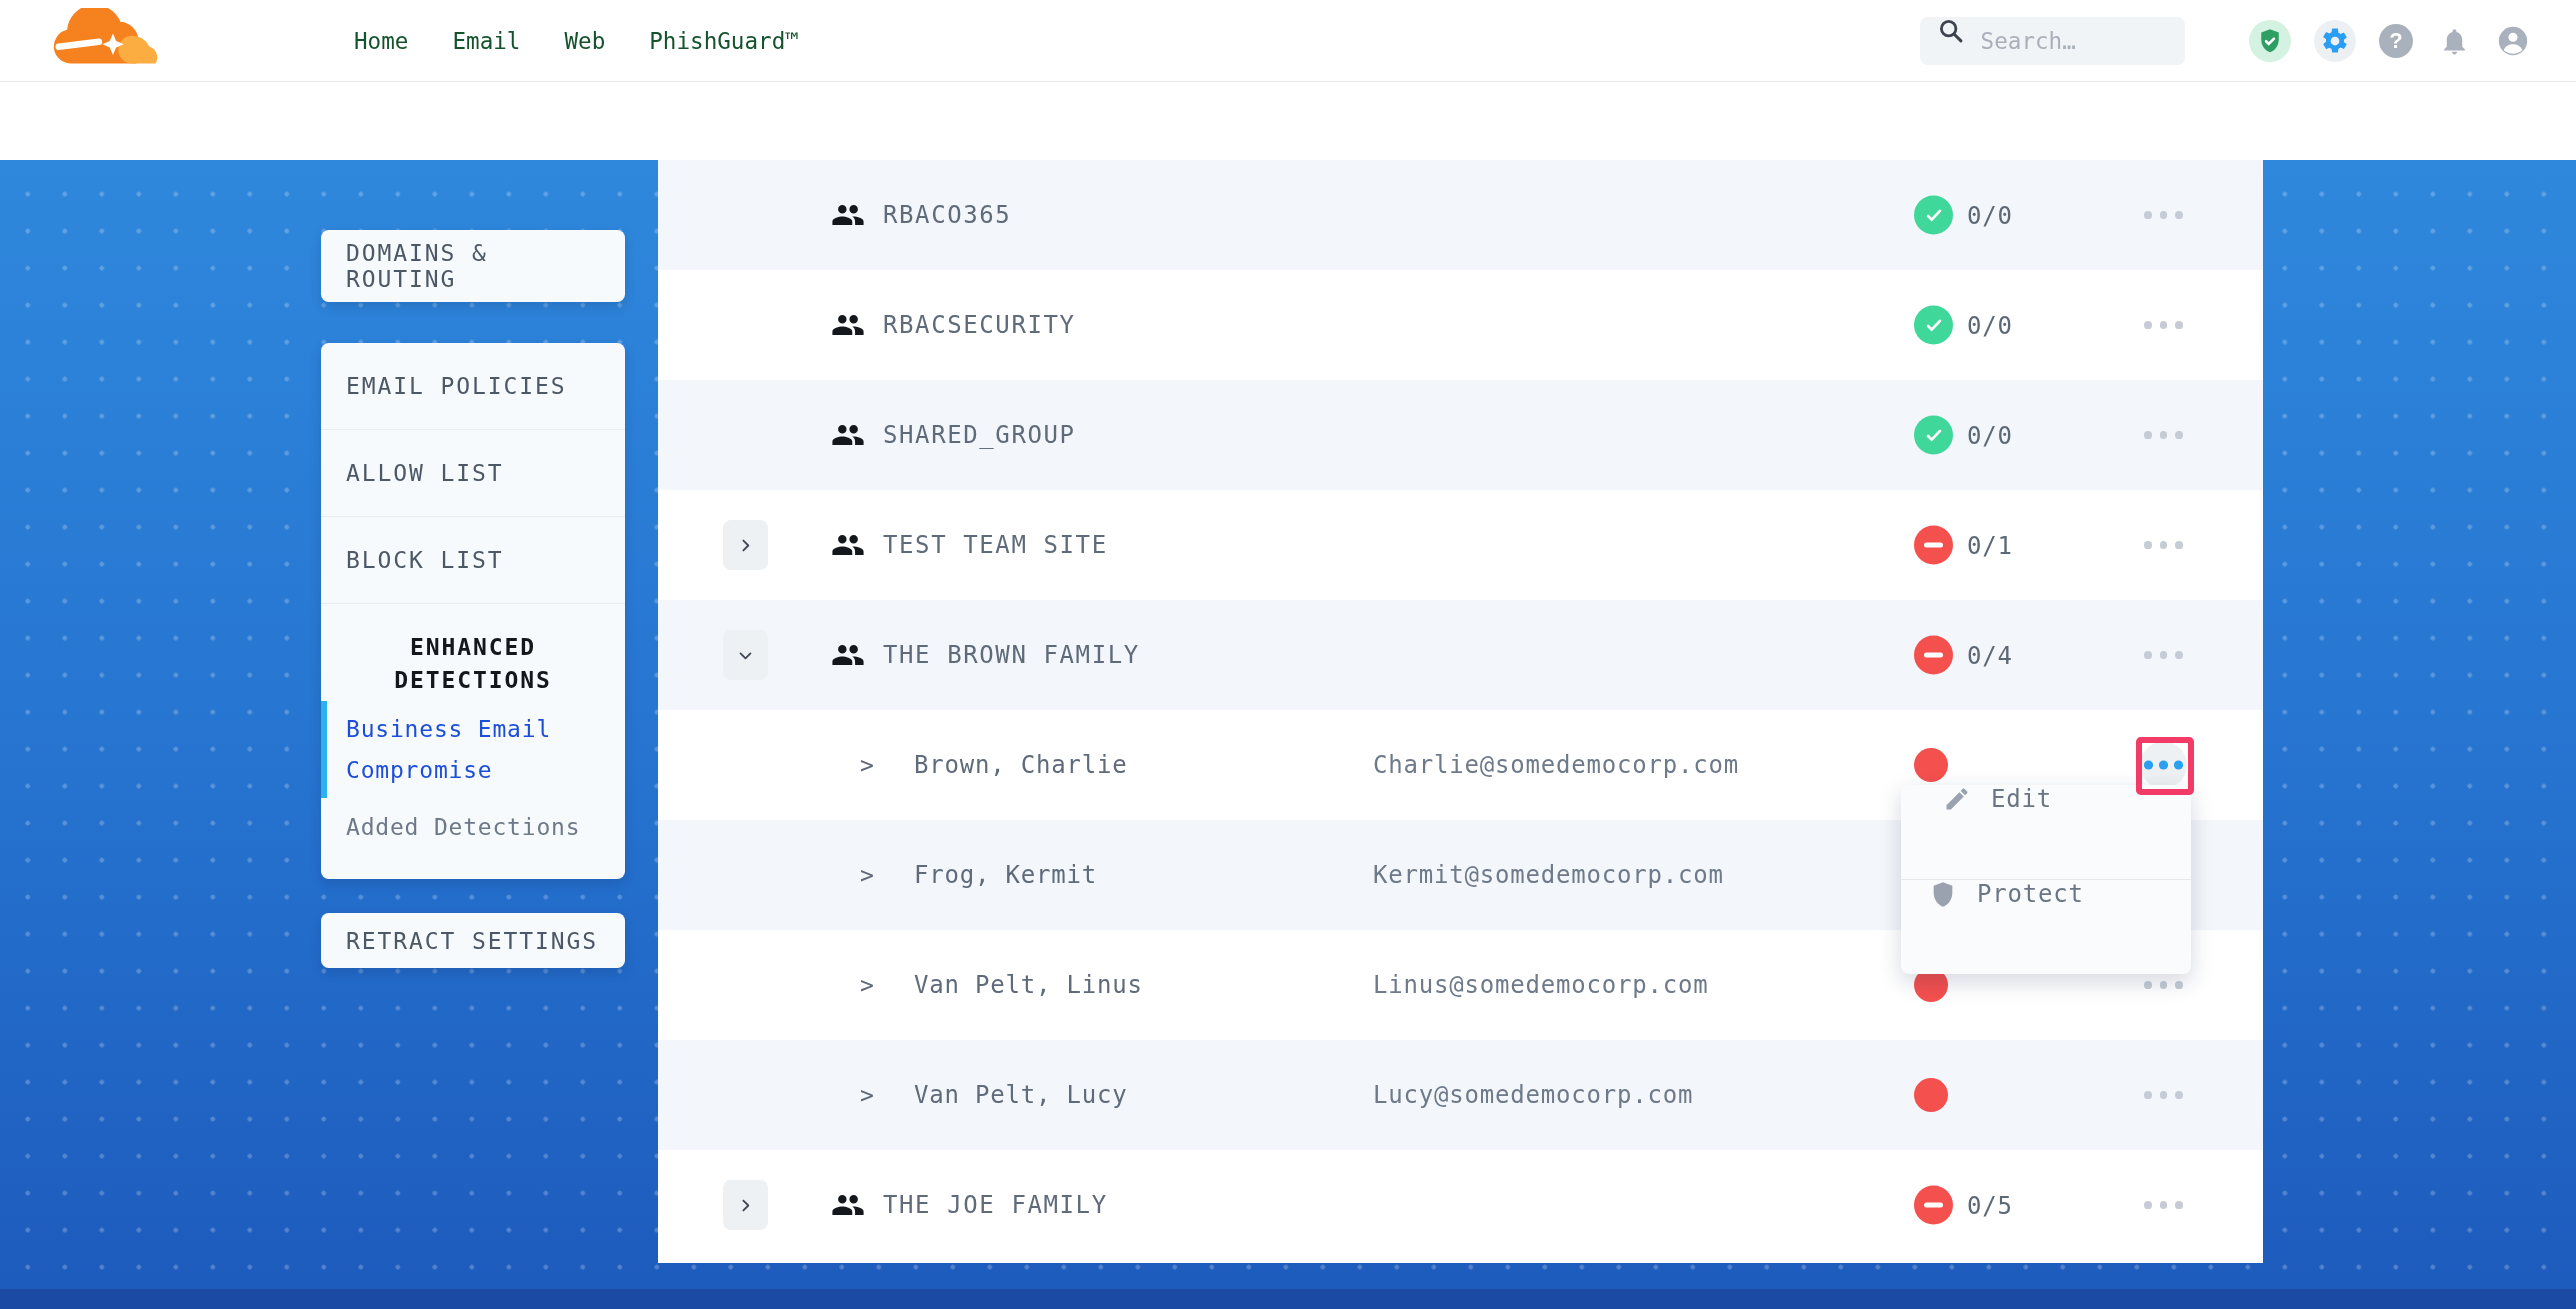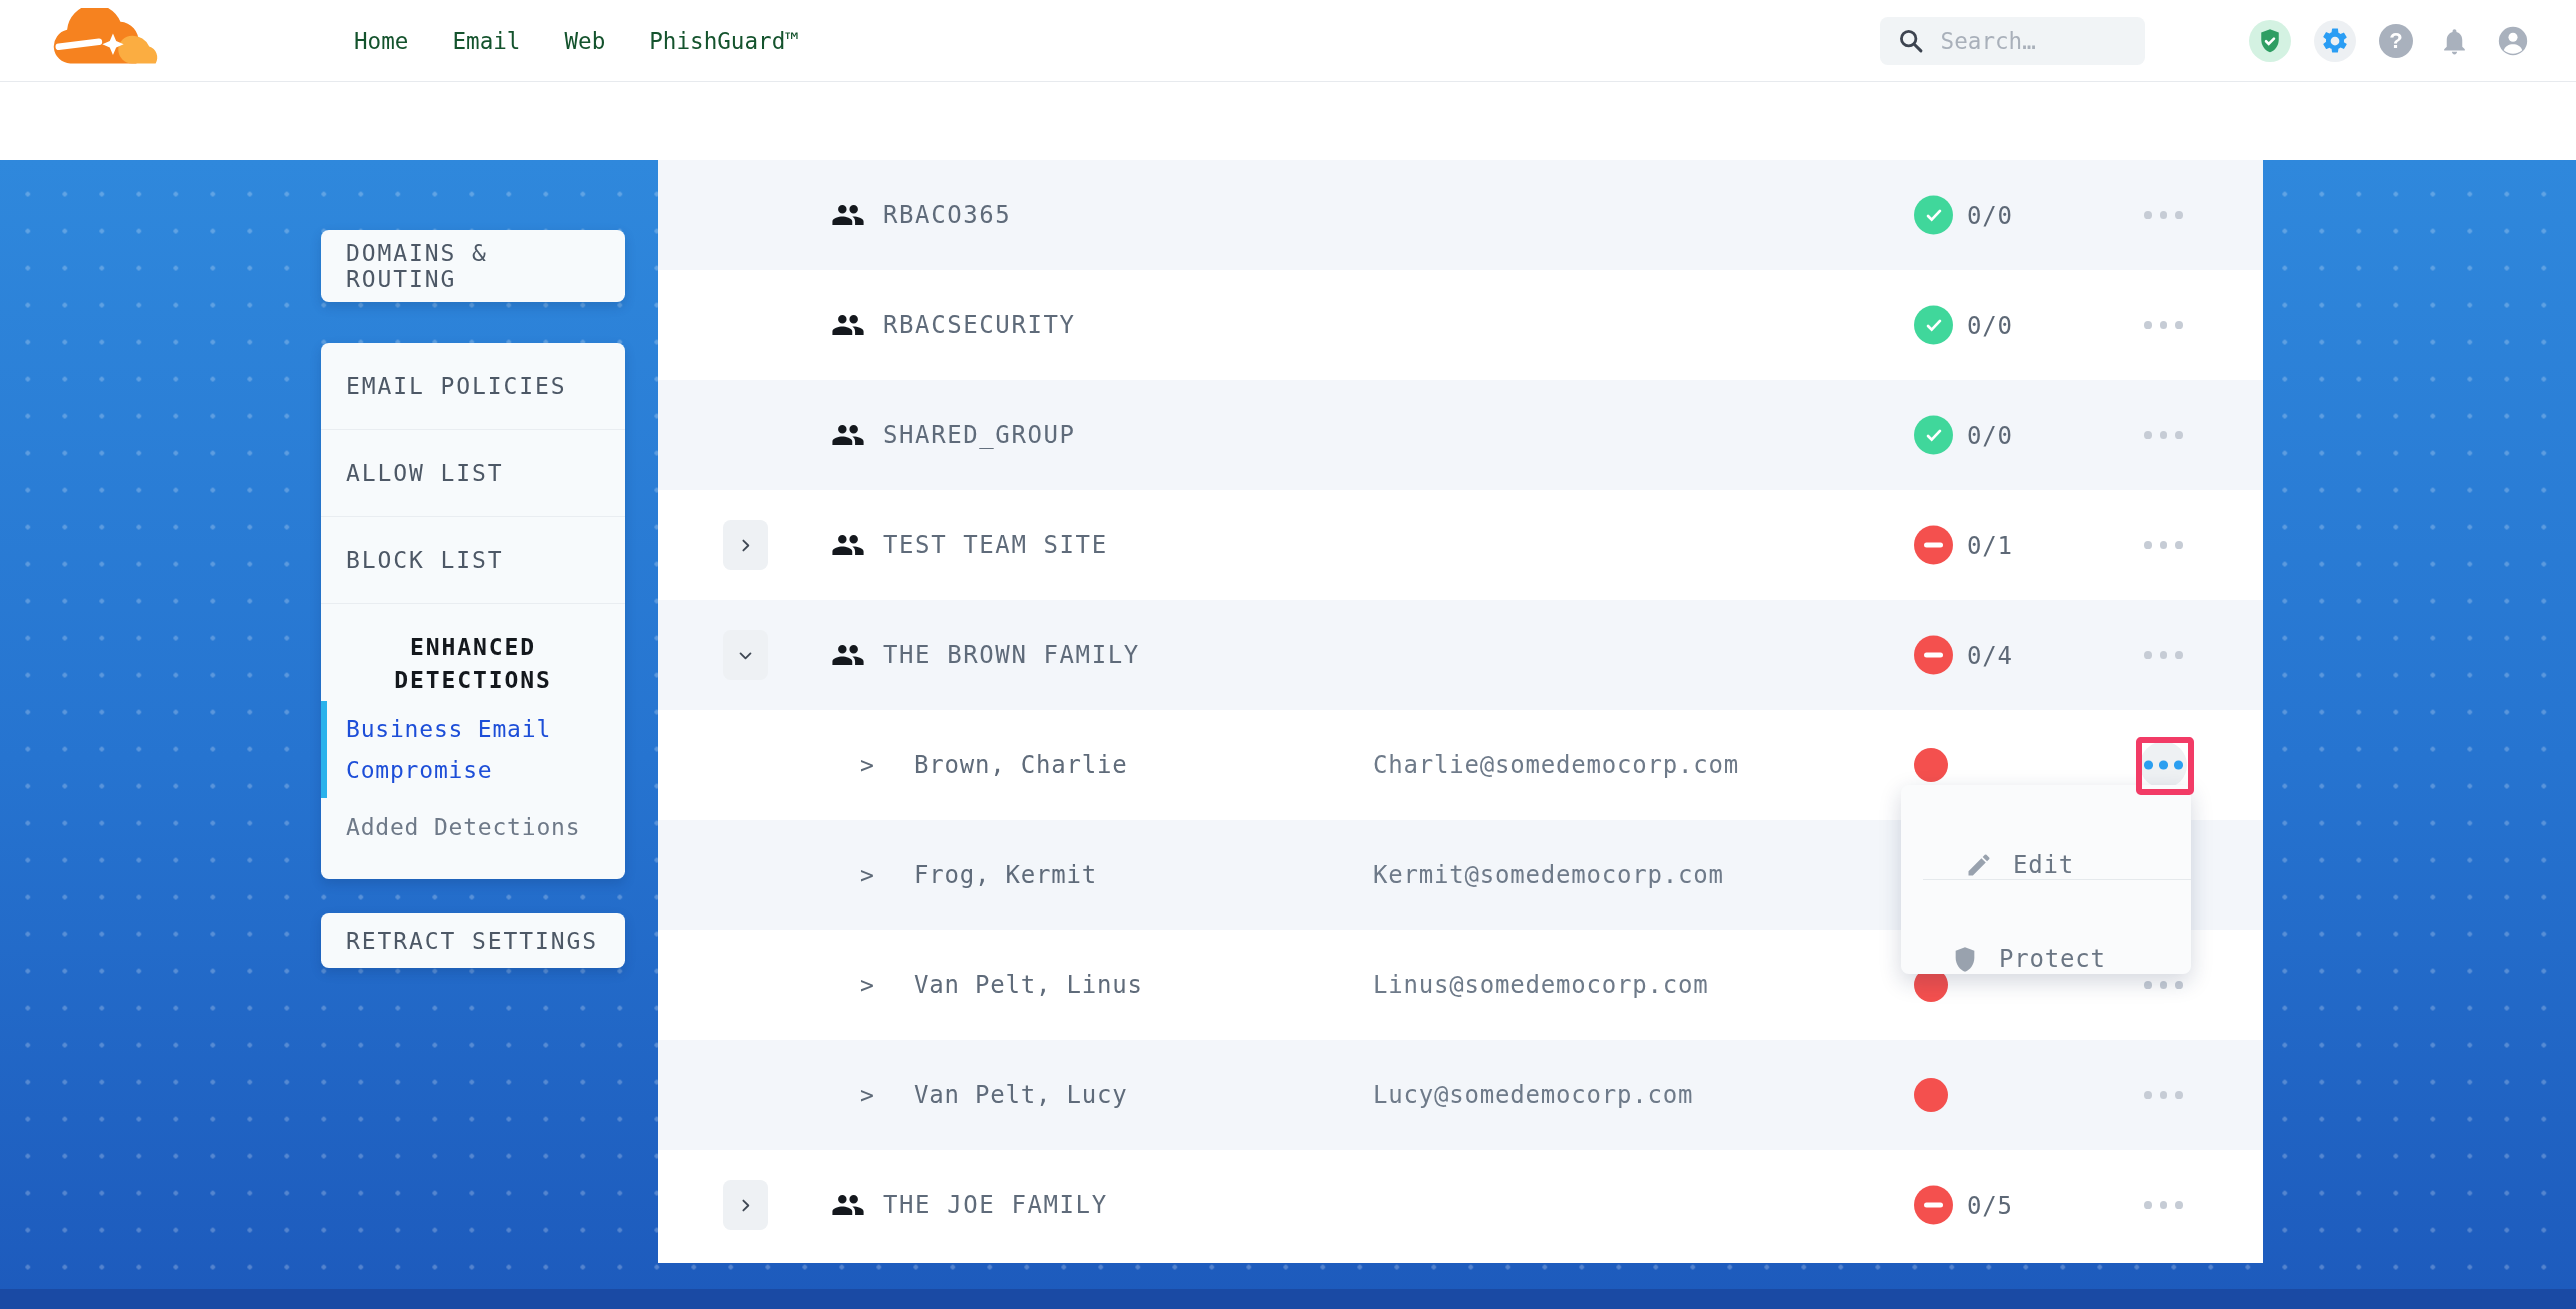--- a/index.html
+++ b/index.html
@@ -14,22 +14,22 @@
   .cloud-svg { width:121px; height:64px; }
   .brand-text { margin-left:4.7px; }
   .brand-line1 { font-family:"Liberation Sans", sans-serif; font-weight:700; font-size:30px;
                  letter-spacing:2.3px; color:#3f4248; }
   .brand-reg { font-size:14px; vertical-align:top; color:#3f4248; }
   .brand-line2 { font-family:"Liberation Sans", sans-serif; font-weight:700; font-size:22px;
                  letter-spacing:1.6px; color:#3f4248; margin-top:1.6px; }
   .top-nav { position:absolute; left:354px; top:0; height:82px; display:flex; gap:44px;
              align-items:center; font-size:22.6px; color:#14532d; }
   .top-nav > div { cursor:pointer; }
-  .search-box { position:absolute; left:1880px; top:17px; width:265px; height:48px;
-                background:#f1f4f6; border-radius:7.8px; display:flex; align-items:center; padding:0 17px; }
+  .search-box { position:absolute; left:1920px; top:17px; width:265px; height:48px;
+                background:#f1f4f6; border-radius:7.8px; display:flex; padding:0 17px; }
   .search-box svg { width:28px; height:28px; flex:0 0 auto; }
   .search-input { border:none; outline:none; background:transparent; margin-left:15.6px; width:171px;
                   font-family:"DejaVu Sans Mono", monospace; font-size:22.6px; color:#5d6876; }
   .search-input::placeholder { color:#a9b0ba; }
   .hdr-icons { position:absolute; left:2249px; top:0; height:82px; display:flex; gap:23px; align-items:center; }
   .circ { border-radius:50%; display:flex; align-items:center; justify-content:center; cursor:pointer; }
   .circ.shield { width:42px; height:42px; background:#d4f2e2; }
   .circ.gear { width:42px; height:42px; background:#edf0f3; }
   .circ.help { width:34px; height:34px; background:#a9b1bd; color:#fff; font-size:22px; font-weight:bold;
                font-family:"Liberation Sans", sans-serif; }
@@ -88,21 +88,21 @@
   .udot { left:1256px; width:34px; height:34px; border-radius:50%; background:#f4504e; }
   .menu-dots { left:1468px; width:75px; display:flex; justify-content:center; gap:7.8px; cursor:pointer; }
   .menu-dots i { width:7.8px; height:7.8px; border-radius:50%; background:#c6ccd5; }
   .menu-btn-open { left:1482px; width:47px; height:47px; border-radius:50%; background:#eef1f3;
                    display:flex; align-items:center; justify-content:center; gap:6.2px; cursor:pointer; }
   .menu-btn-open i { width:8.6px; height:8.6px; border-radius:50%; background:#2b9ff0; }
 
   
   .ctx-menu { position:absolute; left:1901px; top:625px; width:290px; height:189px; background:#fafbfc;
               border-radius:7.8px; box-shadow:0 7.8px 22px rgba(20,40,80,.18); z-index:30; }
-  .ctx-item { height:94px; display:flex; align-items:flex-end; padding-left:42px; gap:20px; cursor:pointer;margin-left:22px; }
+  .ctx-item { height:94px; display:flex; align-items:flex-start; padding-left:42px; gap:20px; cursor:pointer; }
   .ctx-item + .ctx-item { border-top:1.6px solid #e5e9ec;padding-left:28px; }
   .ctx-item svg { width:28px; height:28px; }
   .ctx-label { font-size:24px; color:#6b7684; letter-spacing:0.8px; }
 
   
   .hl-box { position:absolute; left:2136px; top:577px; width:58px; height:58px; border:6.2px solid #f23b66;
             border-radius:4.7px; z-index:40; pointer-events:none; }
 </style>
 </head>
 <body>

